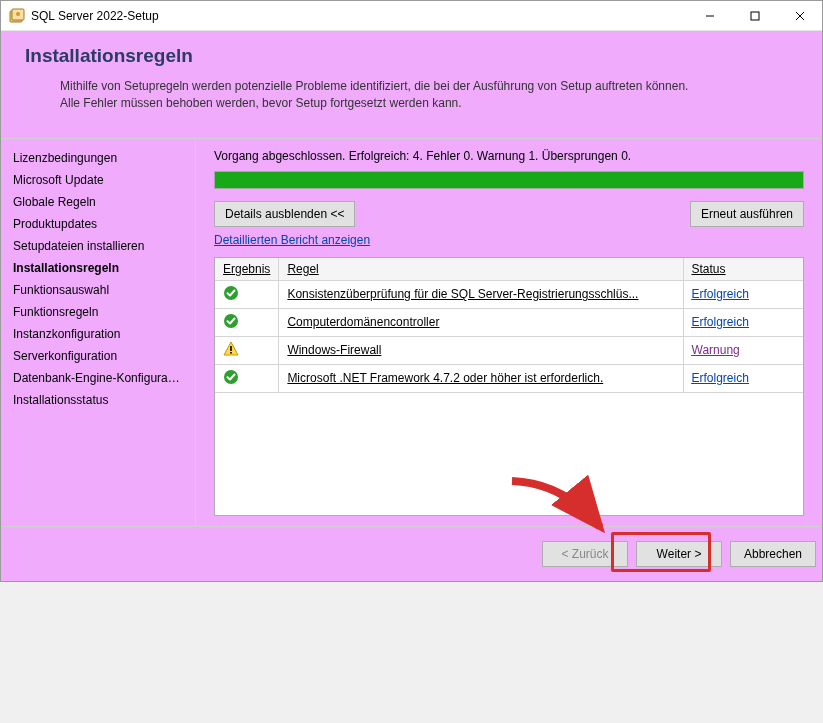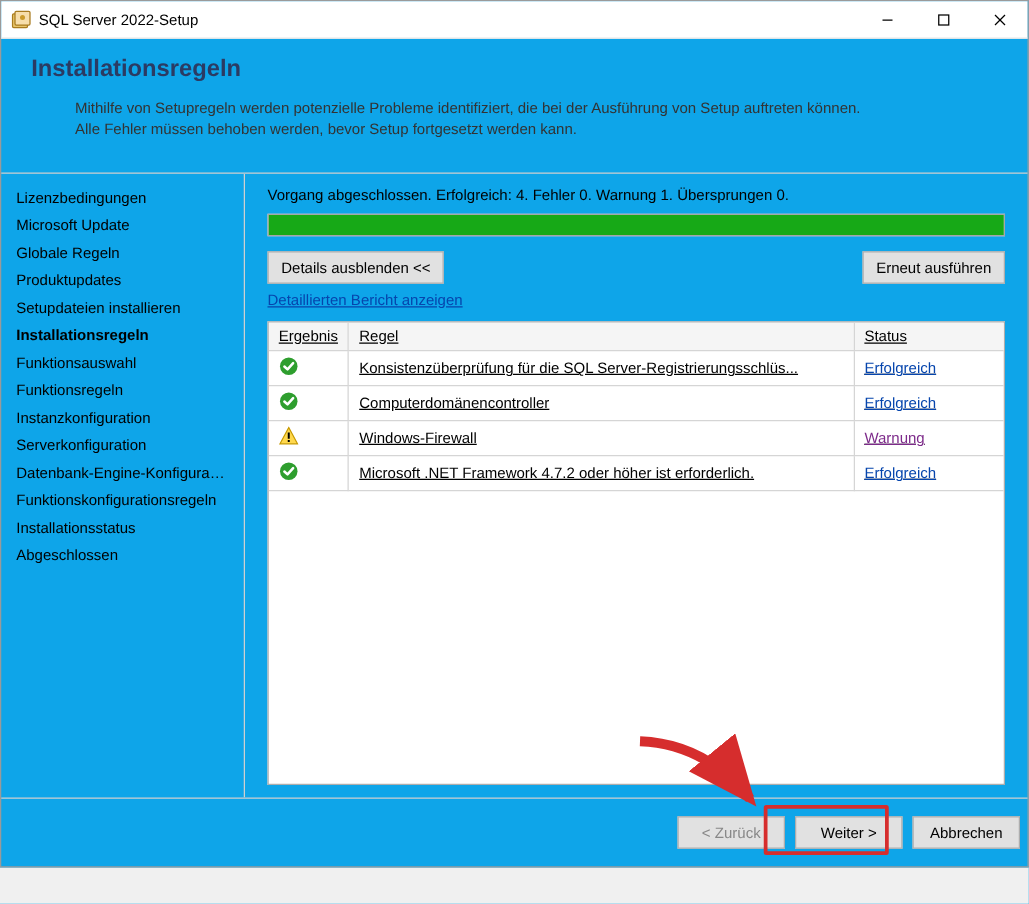--- a/index.html
+++ b/index.html
@@ -5,22 +5,22 @@
   * { box-sizing: border-box; }
   body {
     margin: 0;
     font-family: "Segoe UI", Tahoma, sans-serif;
     font-size: 12px;
     background: #f0f0f0;
     color: #000;
   }
   .window {
     width: 823px;
-    height: 694px;
-    background: #0ea5e9;
+    height: 582px;
+    background: #f0abfc;
     border: 1px solid #9a9a9a;
     display: flex;
     flex-direction: column;
     position: relative;
   }
   
   .titlebar {
     height: 30px;
     display: flex;
     align-items: center;
@@ -256,23 +256,21 @@
         <div class="step">Microsoft Update</div>
         <div class="step">Globale Regeln</div>
         <div class="step">Produktupdates</div>
         <div class="step">Setupdateien installieren</div>
         <div class="step active">Installationsregeln</div>
         <div class="step">Funktionsauswahl</div>
         <div class="step">Funktionsregeln</div>
         <div class="step">Instanzkonfiguration</div>
         <div class="step">Serverkonfiguration</div>
         <div class="step">Datenbank-Engine-Konfigurati...</div>
-        <div class="step">Funktionskonfigurationsregeln</div>
         <div class="step">Installationsstatus</div>
-        <div class="step">Abgeschlossen</div>
       </div>
 
     <div class="main">
       <div class="status-line">Vorgang abgeschlossen. Erfolgreich: 4. Fehler 0. Warnung 1. Übersprungen 0.</div>
       <div class="progress">
         <div class="fill"></div>
       </div>
 
       <div class="toolbar-row">
         <button class="btn">Details ausblenden &lt;&lt;</button>

